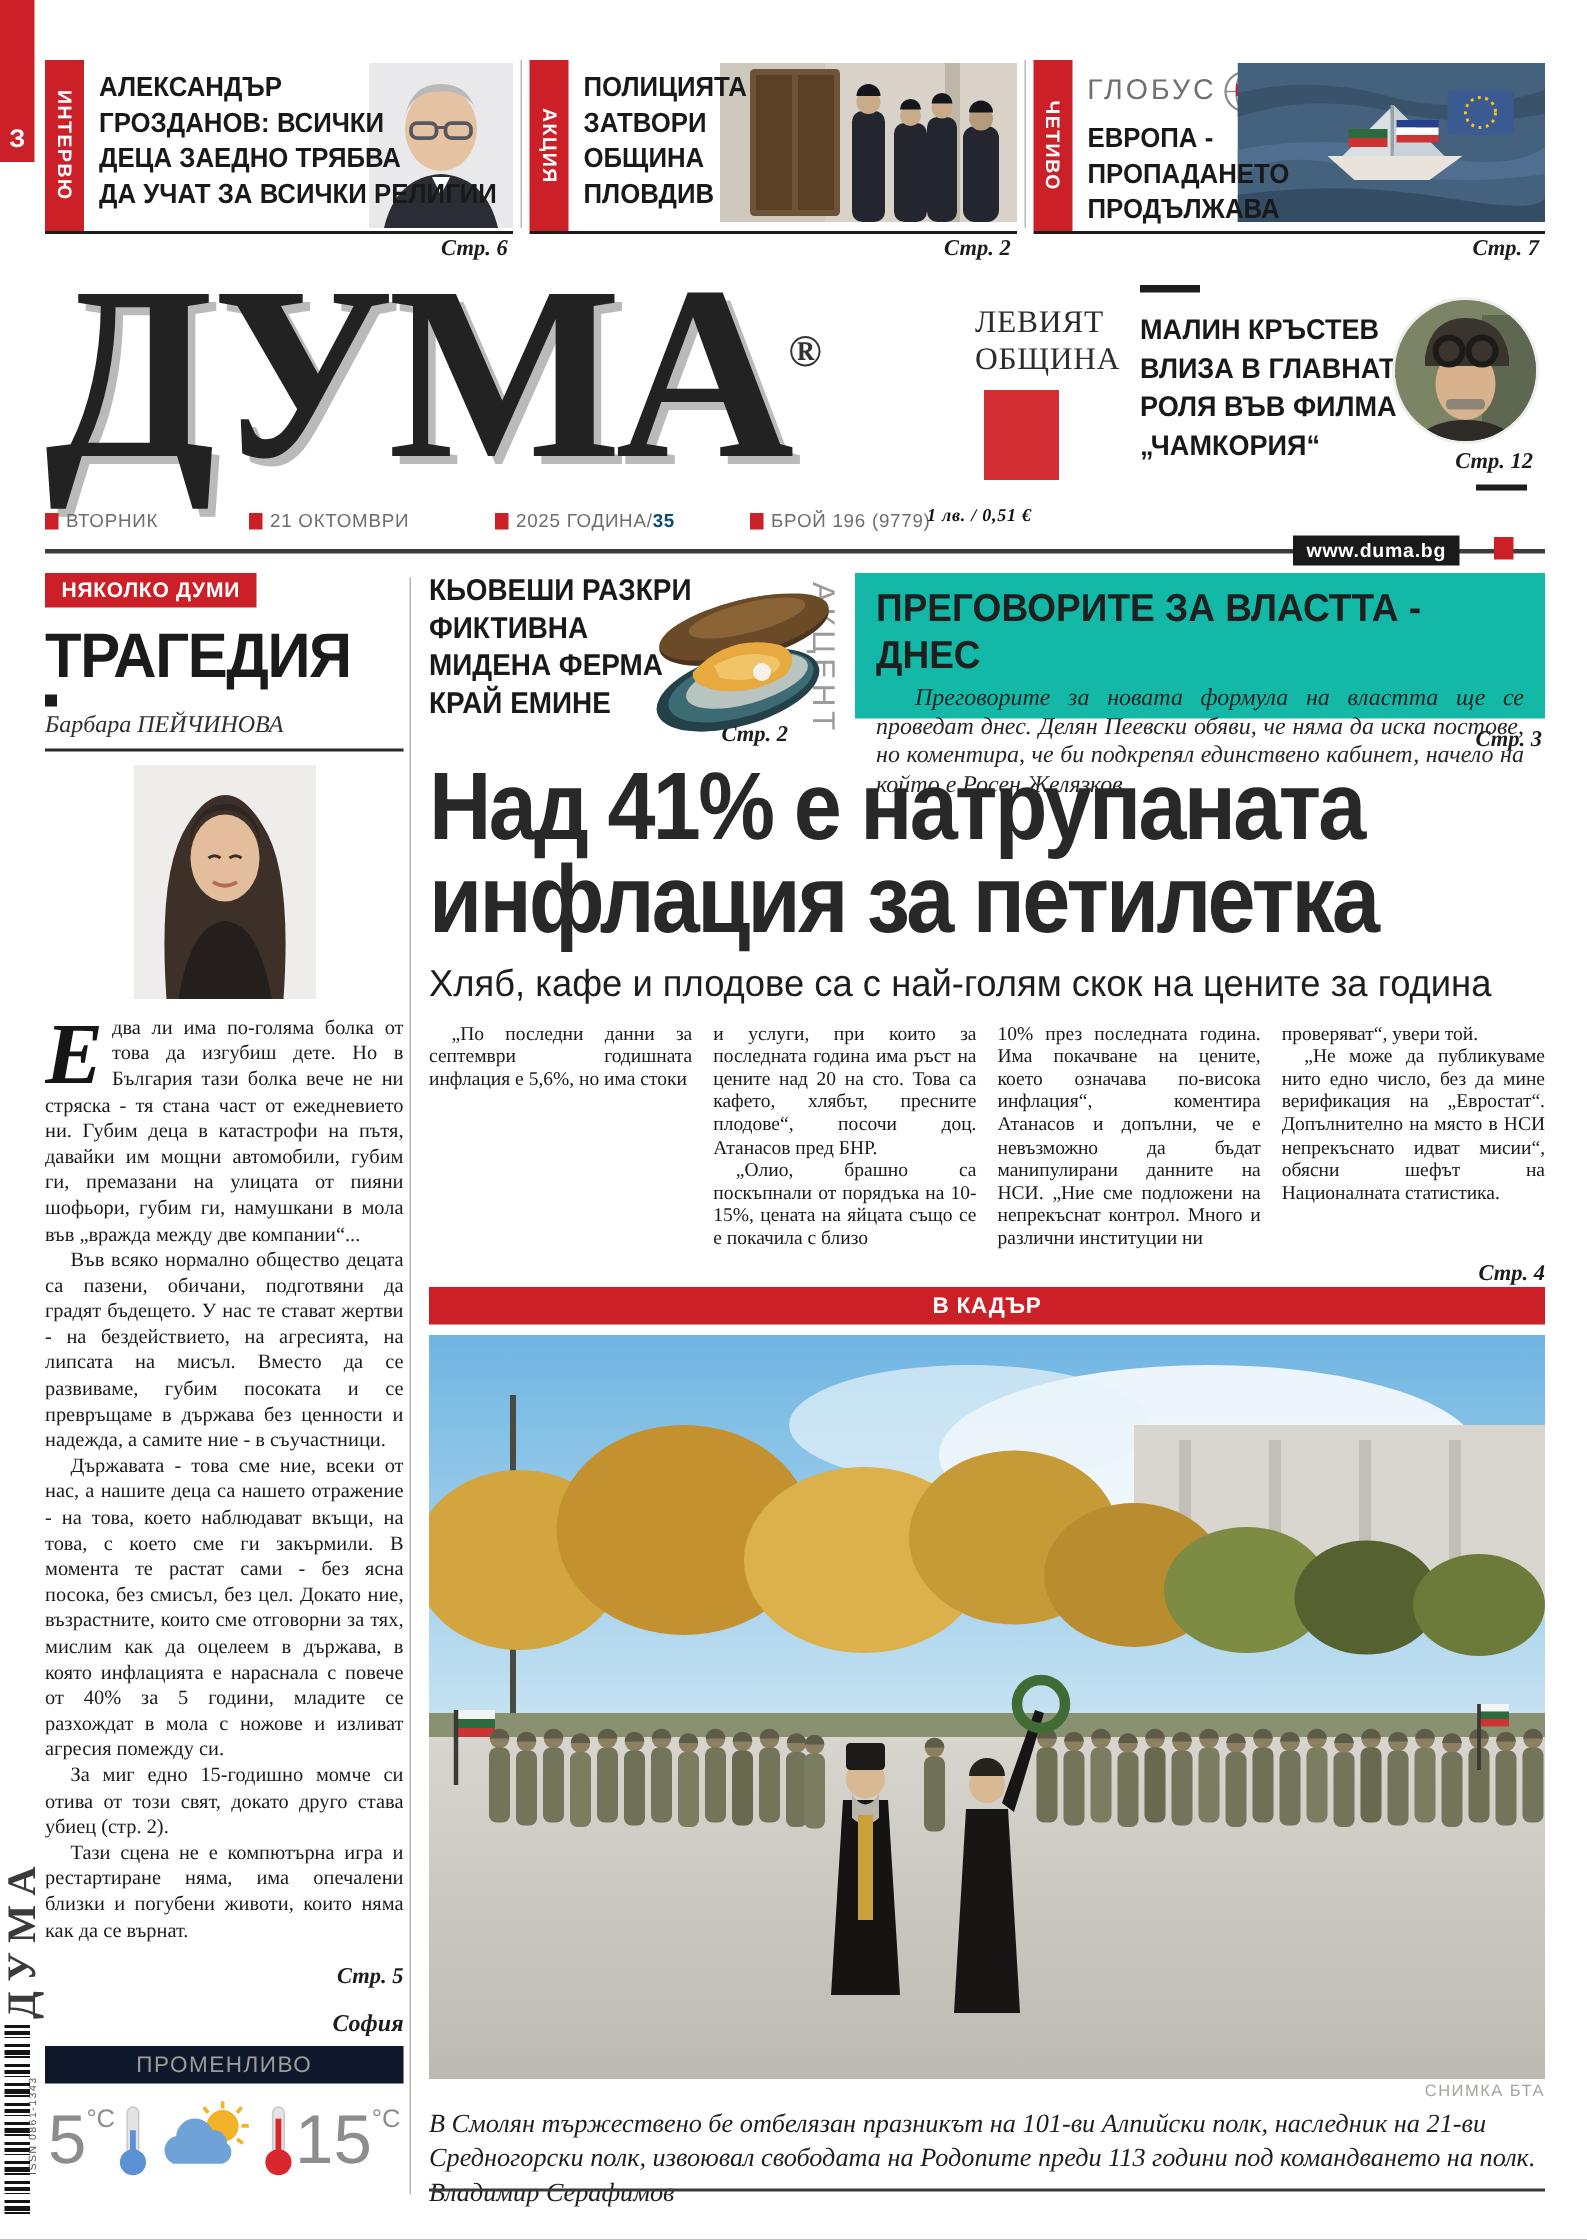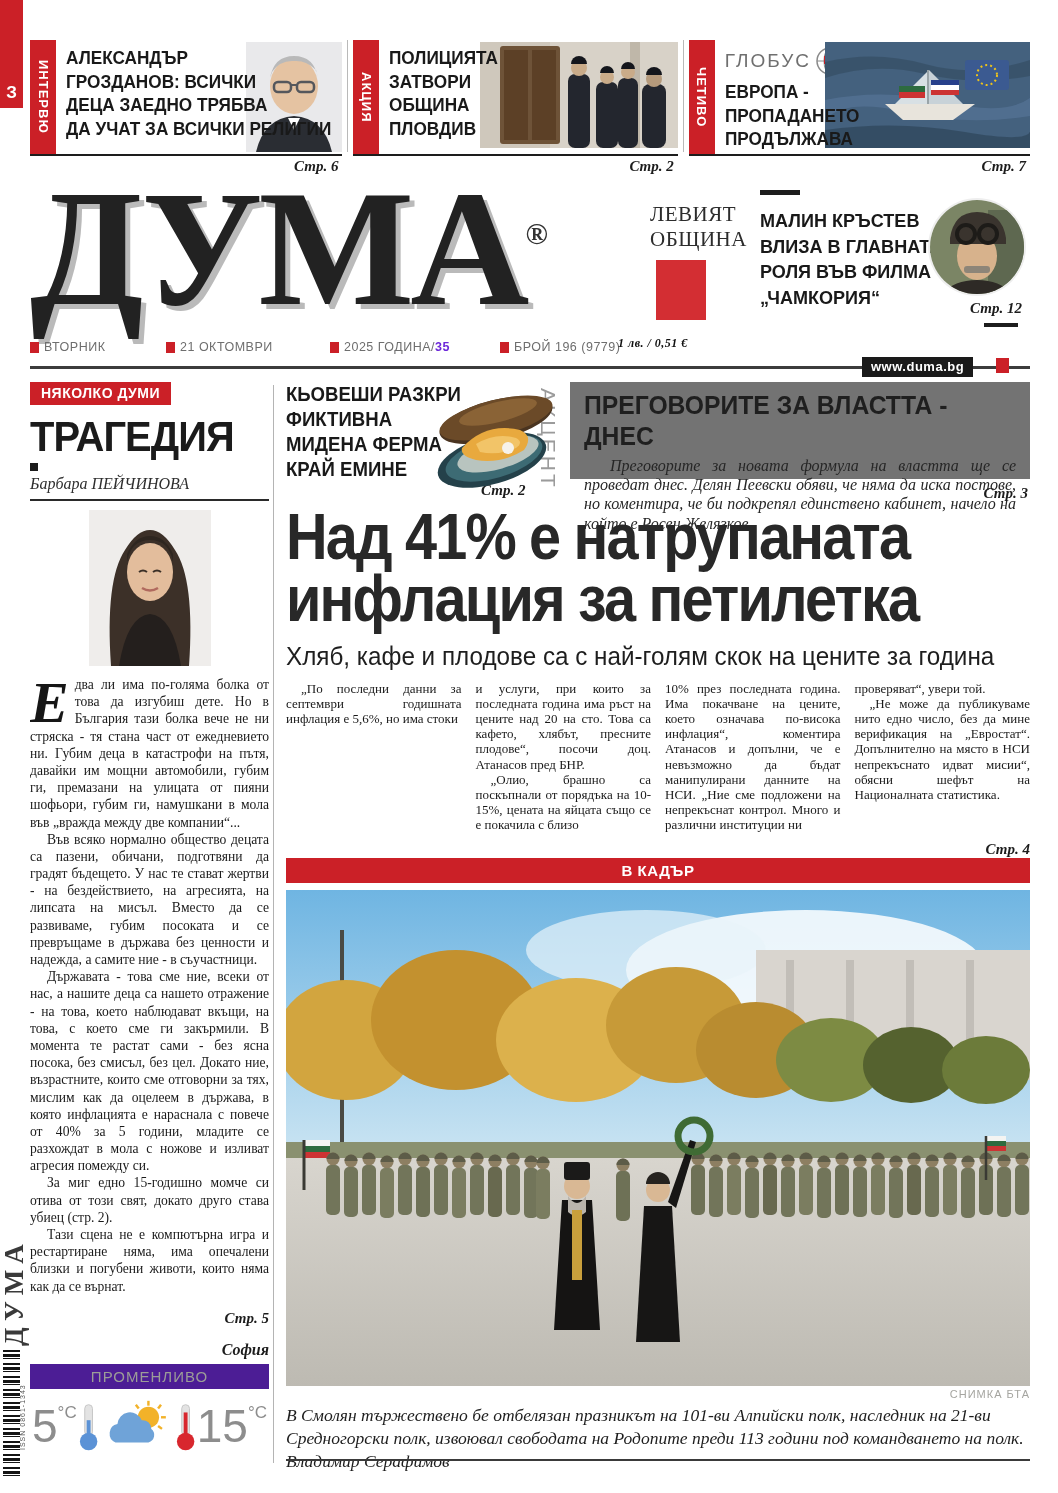--- a/index.html
+++ b/index.html
@@ -54,21 +54,21 @@
     font-size:19px; line-height:1.35; color:#191919; transform:scaleX(.95); transform-origin:0 0; }
   .promo-photo { position:absolute; right:8px; top:22px; width:94px; height:94px; border-radius:50%; overflow:hidden; box-shadow:0 0 0 2px #eee; }
   .promo-page { position:absolute; right:10px; top:122px; font-style:italic; font-weight:bold; font-size:15px; }
   .promo-dash2 { position:absolute; right:14px; top:145px; width:34px; height:4px; background:#1d1d1d; }
 
   
   .dateline { position:absolute; left:30px; top:336px; width:1000px; height:44px;
     font-family:"Liberation Sans",sans-serif; font-size:12.5px; color:#6e6e6e; letter-spacing:.5px; }
   .dl-item { position:absolute; top:4px; display:flex; align-items:center; gap:5px; }
   .dl-sq { width:9px; height:11px; background:#cb2027; display:inline-block; }
-  .dl-red { color:#6d28d9; }
+  .dl-red { color:#0c4a6e; }
   .dl-price { position:absolute; left:588px; top:0; font-family:"Liberation Serif",serif; font-style:italic;
     font-weight:bold; font-size:12px; color:#111; }
   .dl-rule { position:absolute; left:0; top:30px; width:100%; height:3px; background:#3c3c3c; }
   .dl-site { position:absolute; left:832px; top:21px; background:#1a1a1a; color:#fff; font-weight:bold;
     font-size:13px; padding:2px 9px 3px; }
   .dl-site-sq { position:absolute; left:966px; top:22px; width:13px; height:15px; background:#cb2027; }
 
   
   .leftcol { position:absolute; left:30px; top:382px; width:239px; }
   .kicker { display:inline-block; background:#cb2027; color:#fff; font-family:"Liberation Sans",sans-serif;
@@ -81,38 +81,38 @@
   .op-photo { width:122px; height:156px; margin:0 auto 10px; display:block; }
   .op-body { text-align:justify; font-size:13.6px; line-height:1.265; color:#1a1a1a; height:630px; overflow:hidden; }
   .op-body p { text-indent:17px; }
   .op-body p.first { text-indent:0; }
   .dropcap { float:left; font-style:italic; font-weight:bold; font-size:58px; line-height:.78;
     padding:4px 6px 0 0; color:#161616; }
   .op-page { text-align:right; font-style:italic; font-weight:bold; font-size:15px; margin-top:4px; }
 
   .weather { margin-top:14px; }
   .w-city { text-align:right; font-style:italic; font-weight:bold; font-size:16px; margin-bottom:5px; }
-  .w-cond { background:#4c1d95; color:#9c9c98; font-family:"Liberation Sans",sans-serif; font-size:15px;
+  .w-cond { background:#0f172a; color:#9c9c98; font-family:"Liberation Sans",sans-serif; font-size:15px;
     letter-spacing:1px; text-align:center; padding:4px 0; margin-bottom:10px; }
   .w-row { display:flex; align-items:center; justify-content:space-between; padding:0 2px; }
   .w-temp { font-family:"Liberation Sans",sans-serif; font-size:46px; color:#8d8d8d; line-height:1; }
   .w-unit { font-size:17px; vertical-align:24px; }
 
   .coldiv { position:absolute; left:273px; top:385px; width:1px; height:1078px; background:#b4b4b4; }
 
   
   .midrow { position:absolute; left:286px; top:382px; width:744px; height:124px; }
   .mussel { position:absolute; left:0; top:0; width:280px; height:124px; }
   .mussel-title { font-family:"Liberation Sans",sans-serif; font-weight:bold; font-size:20px; line-height:1.25;
     color:#191919; transform:scaleX(.93); transform-origin:0 0; position:relative; z-index:2; }
   .mussel-img { position:absolute; left:130px; top:4px; z-index:1; }
   .mussel-page { position:absolute; left:195px; top:100px; font-style:italic; font-weight:bold; font-size:15px; }
   .accent-label { position:absolute; left:250px; top:6px; height:96px; writing-mode:vertical-rl;
     font-family:"Liberation Sans",sans-serif; font-size:21px; letter-spacing:3px; color:#9b9b9b; text-align:center; }
-  .accent-box { position:absolute; left:284px; top:0; width:460px; height:97px; background:#737373; padding:8px 14px 0; }
+  .accent-box { position:absolute; left:284px; top:0; width:460px; height:97px; background:#14b8a6; padding:8px 14px 0; }
   .accent-title { font-family:"Liberation Sans",sans-serif; font-weight:bold; font-size:26px; color:#1f1f1f;
     transform:scaleX(.95); transform-origin:0 0; margin-bottom:4px; }
   .accent-text { font-style:italic; font-size:16px; line-height:1.2; color:#262626; text-indent:26px; text-align:justify; }
   .accent-page { position:absolute; right:2px; top:103px; font-style:italic; font-weight:bold; font-size:15px; }
 
   
   .lead { position:absolute; left:286px; top:506px; width:744px; }
   .lead-h1 { font-family:"Liberation Sans",sans-serif; font-weight:bold; font-size:64px; line-height:.97;
     letter-spacing:-2px; color:#282828; transform:scaleX(.9); transform-origin:0 0; width:112%; }
   .lead-sub { font-family:"Liberation Sans",sans-serif; font-size:25px; color:#1e1e1e; margin:12px 0 10px;

